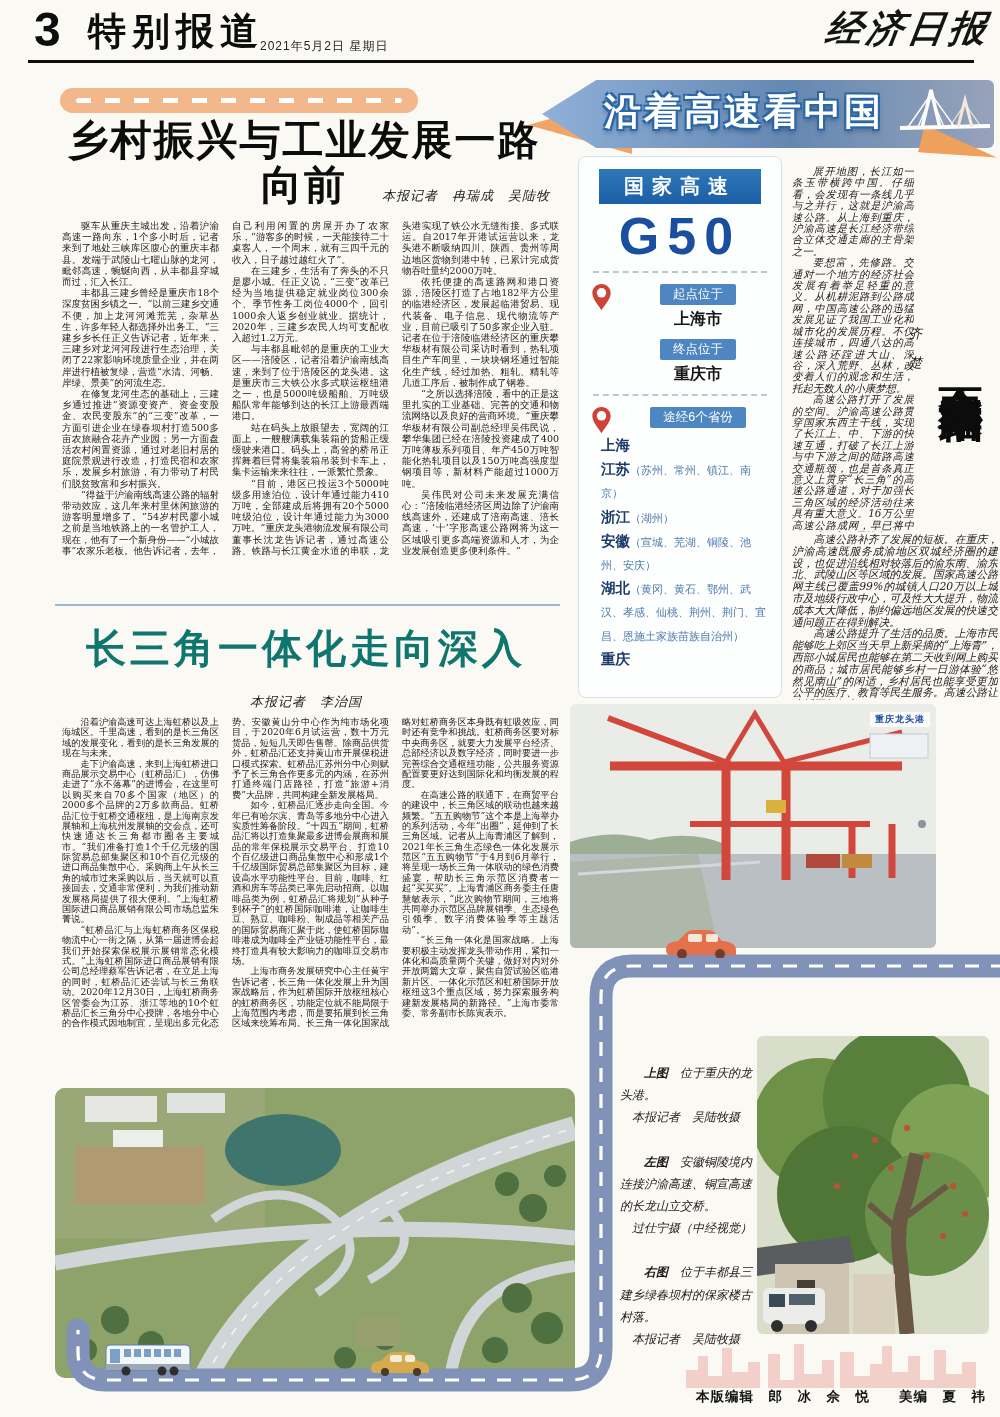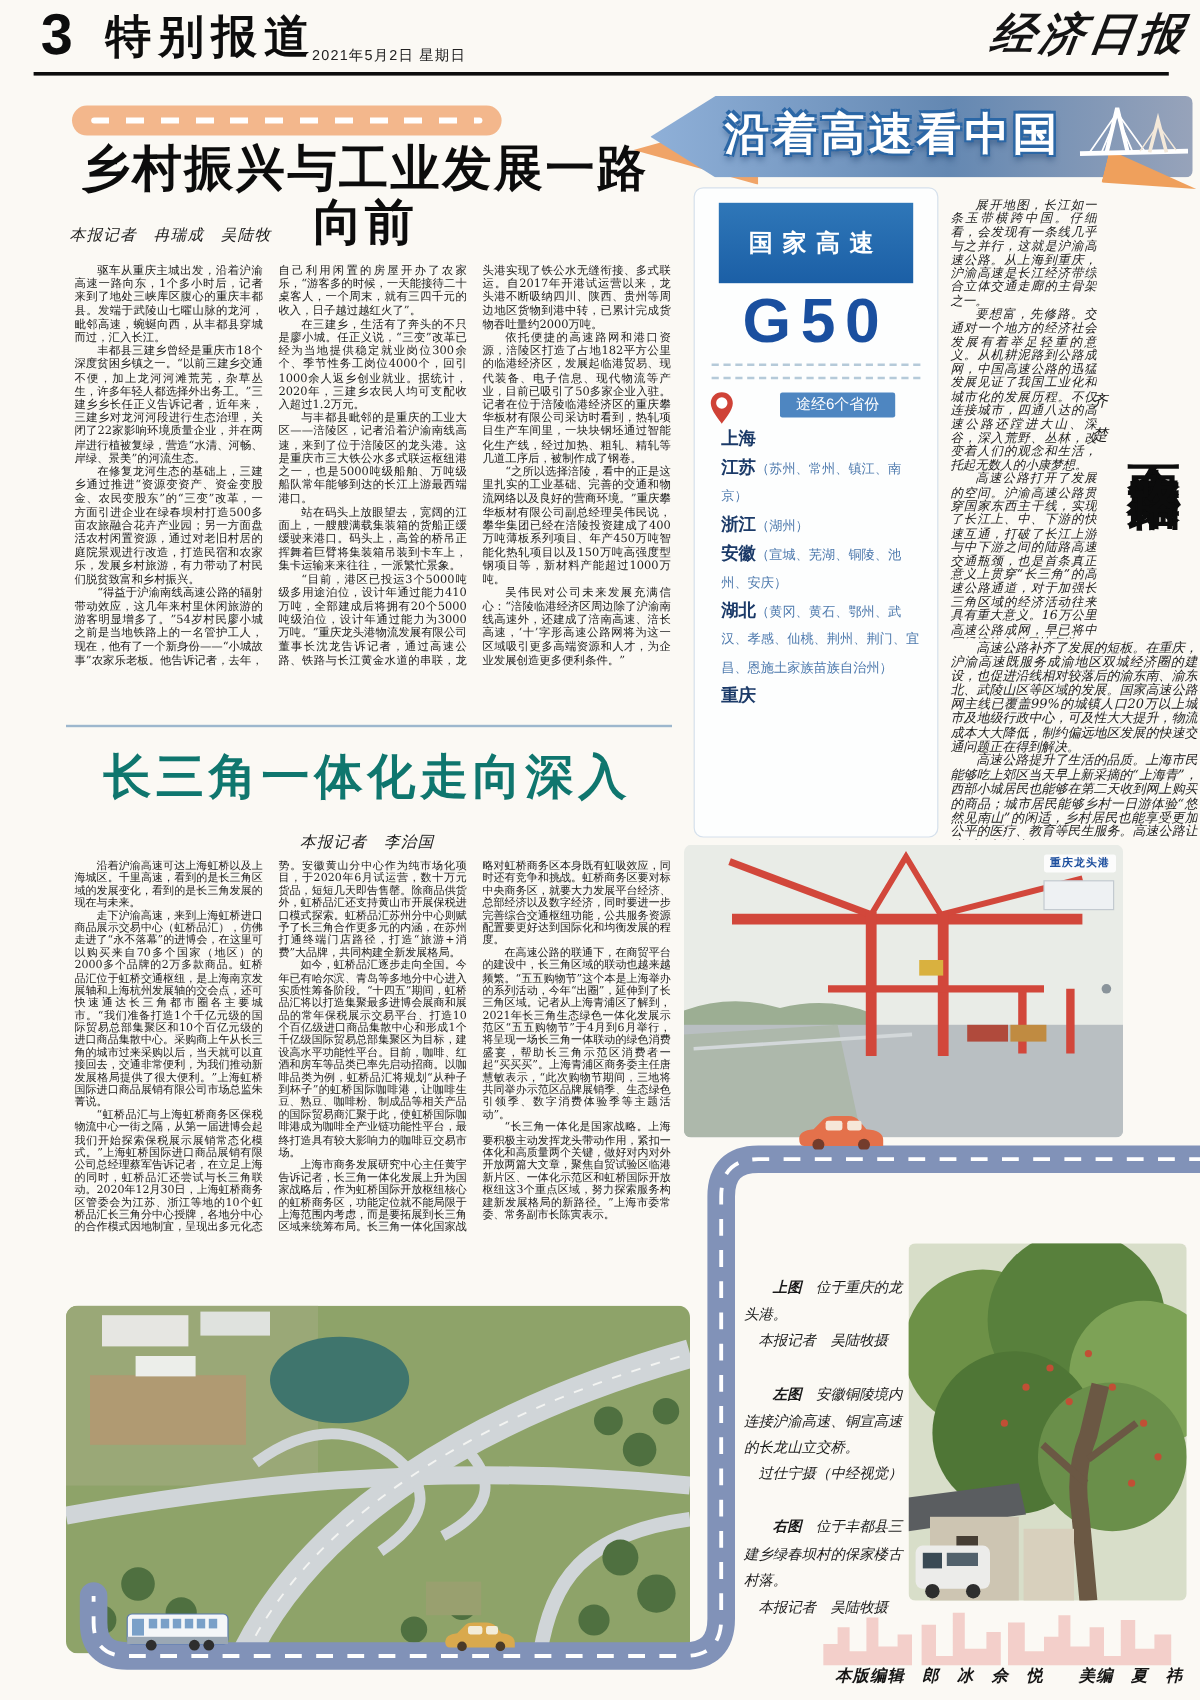--- a/index.html
+++ b/index.html
@@ -24,33 +24,33 @@
   .banner-arrow { position:absolute; inset:0; background:linear-gradient(90deg,#8fb0d8 0%,#6488b2 55%,#97a3ba 100%);
       clip-path:polygon(0 50%,12% 0,100% 0,100% 100%,12% 100%); border-radius:0 6px 6px 0; }
   .banner-title { position:absolute; left:62px; top:13px; font:900 37px/1 "Liberation Sans",sans-serif; color:#fff; letter-spacing:3px;
       text-shadow:-2px -2px 0 #2b67a6, 2px -2px 0 #2b67a6, -2px 2px 0 #2b67a6, 2px 2px 0 #2b67a6, 0 4px 5px rgba(15,50,95,.55); }
   .banner-tail { position:absolute; right:-4px; bottom:-14px; width:78px; height:28px; background:#efa05c;
       clip-path:polygon(0 0,100% 50%,0 100%); transform:rotate(14deg); }
   .bridge-svg { position:absolute; right:2px; top:2px; }
 
   
   .a1-title { left:58px; top:118px; width:492px; text-align:center; font:900 41px/1.1 "Liberation Sans",sans-serif; letter-spacing:2px; color:#0c0c0c; }
-  .a1-byline { left:58px; top:187px; width:492px; text-align:left; font-style:italic; font-size:13px; letter-spacing:1px; }
+  .a1-byline { left:58px; top:187px; width:492px; text-align:right; font-style:italic; font-size:13px; letter-spacing:1px; }
   .a1-body { left:62px; top:220px; width:497px; height:381px; column-count:3; column-gap:13px;
       font-size:9.5px; line-height:1.18; text-align:justify; overflow:hidden; }
   .a1-body p, .a2-body p { margin:0; text-indent:2em; }
   .art-divider { left:55px; top:604px; width:505px; height:2px; background:#9db7cd; }
   .a2-title { left:58px; top:626px; width:496px; text-align:center; font:900 40px/1.1 "Liberation Sans",sans-serif; letter-spacing:4px; color:#0f766e; }
   .a2-byline { left:58px; top:693px; width:496px; text-align:center; font-style:italic; font-size:13px; letter-spacing:1px; }
   .a2-body { left:62px; top:717px; width:497px; height:363px; column-count:3; column-gap:13px;
       font-size:9.2px; line-height:1.13; text-align:justify; overflow:hidden; }
 
   
   .g50-card { left:578px; top:156px; width:204px; height:542px; background:#fdfefe; border:1px solid #d5e0ec; border-radius:8px; overflow:hidden; }
-  .card-tag { width:162px; margin:12px auto 0; padding:20px 0; text-align:center; background:linear-gradient(180deg,#2f77b8,#1b5fa6);
+  .card-tag { width:162px; margin:12px auto 0; padding:4px 0; text-align:center; background:linear-gradient(180deg,#2f77b8,#1b5fa6);
       color:#fff; font:700 20px "Liberation Sans",sans-serif; letter-spacing:8px; }
   .g50-code { margin-top:6px; text-align:center; font:900 52px/1 "Liberation Sans",sans-serif; color:#1a4f9f; letter-spacing:8px; }
   .g50-name { margin-top:2px; text-align:center; font:900 29px/1.1 "Liberation Sans",sans-serif; color:#1a4f9f; letter-spacing:4px; }
   .dash-sep { border-top:2px dashed #b5cad9; margin:9px 14px; }
   .card-row { position:relative; padding-left:36px; }
   .pin { position:absolute; left:12px; top:1px; }
   .row-content { text-align:center; }
   .chip { display:inline-block; background:#4e86c1; color:#fff; font:12.5px "Liberation Sans",sans-serif; padding:2px 13px; border-radius:2px; margin-top:2px; }
   .val { font:700 16px "Liberation Sans",sans-serif; color:#161616; margin:4px 0 7px; }
   .prov-list { padding:5px 12px 0 22px; }
@@ -76,21 +76,21 @@
   .hw-photo { left:55px; top:1088px; width:520px; height:290px; border-radius:10px; }
   .tree-photo { left:757px; top:1036px; width:232px; height:298px; }
 
   
   .captions { left:620px; top:1062px; width:132px; font-style:italic; font-size:12px; line-height:1.85; text-align:justify; }
   .cap-item { margin-bottom:22px; }
   .cap-item p { margin:0; text-indent:2em; }
   .cap-item b { font-weight:700; }
   .cap-credit { margin-left:1em; }
 
-  .editors { left:696px; top:1388px; font-style:italic; font-weight:700; font-size:13.5px; letter-spacing:1px; color:#141414; }
+  .editors { left:696px; top:1388px; font-weight:700; font-size:13.5px; letter-spacing:1px; color:#141414; }
 </style>
 </head>
 <body>
 
 <div class="page">
 
   <div class="abs hdr-num">3</div>
   <div class="abs hdr-section">特别报道</div>
   <div class="abs hdr-date">2021年5月2日  星期日</div>
   <div class="abs hdr-logo">经济日报</div>
@@ -141,20 +141,34 @@
     <p>如今，虹桥品汇逐步走向全国。今年已有哈尔滨、青岛等多地分中心进入实质性筹备阶段。“十四五”期间，虹桥品汇将以打造集聚最多进博会展商和展品的常年保税展示交易平台、打造10个百亿级进口商品集散中心和形成1个千亿级国际贸易总部集聚区为目标，建设高水平功能性平台。目前，咖啡、红酒和房车等品类已率先启动招商。以咖啡品类为例，虹桥品汇将规划“从种子到杯子”的虹桥国际咖啡港，让咖啡生豆、熟豆、咖啡粉、制成品等相关产品的国际贸易商汇聚于此，使虹桥国际咖啡港成为咖啡全产业链功能性平台，最终打造具有较大影响力的咖啡豆交易市场。</p>
     <p>上海市商务发展研究中心主任黄宇告诉记者，长三角一体化发展上升为国家战略后，作为虹桥国际开放枢纽核心的虹桥商务区，功能定位就不能局限于上海范围内考虑，而是要拓展到长三角区域来统筹布局。长三角一体化国家战略对虹桥商务区本身既有虹吸效应，同时还有竞争和挑战。虹桥商务区要对标中央商务区，就要大力发展平台经济、总部经济以及数字经济，同时要进一步完善综合交通枢纽功能，公共服务资源配置要更好达到国际化和均衡发展的程度。</p>
     <p>在高速公路的联通下，在商贸平台的建设中，长三角区域的联动也越来越频繁。“五五购物节”这个本是上海举办的系列活动，今年“出圈”，延伸到了长三角区域。记者从上海青浦区了解到，2021年长三角生态绿色一体化发展示范区“五五购物节”于4月到6月举行，将呈现一场长三角一体联动的绿色消费盛宴，帮助长三角示范区消费者一起“买买买”。上海青浦区商务委主任唐慧敏表示，“此次购物节期间，三地将共同举办示范区品牌展销季、生态绿色引领季、数字消费体验季等主题活动”。</p>
     <p>“长三角一体化是国家战略。上海要积极主动发挥龙头带动作用，紧扣一体化和高质量两个关键，做好对内对外开放两篇大文章，聚焦自贸试验区临港新片区、一体化示范区和虹桥国际开放枢纽这3个重点区域，努力探索服务构建新发展格局的新路径。”上海市委常委、常务副市长陈寅表示。</p>
   </div>
 
   <div class="abs g50-card">
     <div class="card-tag">国家高速</div>
     <div class="g50-code">G50</div>
     <div class="dash-sep"></div>
+    <div class="card-row">
+      <span class="pin">
+        <svg width="21" height="28" viewBox="0 0 24 32">
+            <path d="M12 1C6 1 1.5 5.6 1.5 11.4c0 7 8.2 15.6 10.5 19.6 2.3-4 10.5-12.6 10.5-19.6C22.5 5.6 18 1 12 1z" fill="#cf4237"></path>
+            <circle cx="12" cy="11.2" r="5.4" fill="#fff"></circle>
+          </svg>
+      </span>
+      <div class="row-content">
+        <span class="chip">起点位于</span>
+        <div class="val">上海市</div>
+        <span class="chip">终点位于</span>
+        <div class="val">重庆市</div>
+      </div>
+    </div>
     <div class="dash-sep"></div>
     <div class="card-row">
       <span class="pin">
         <svg width="21" height="28" viewBox="0 0 24 32">
             <path d="M12 1C6 1 1.5 5.6 1.5 11.4c0 7 8.2 15.6 10.5 19.6 2.3-4 10.5-12.6 10.5-19.6C22.5 5.6 18 1 12 1z" fill="#cf4237"></path>
             <circle cx="12" cy="11.2" r="5.4" fill="#fff"></circle>
           </svg>
       </span>
       <div class="row-content">
         <span class="chip">途经6个省份</span>

